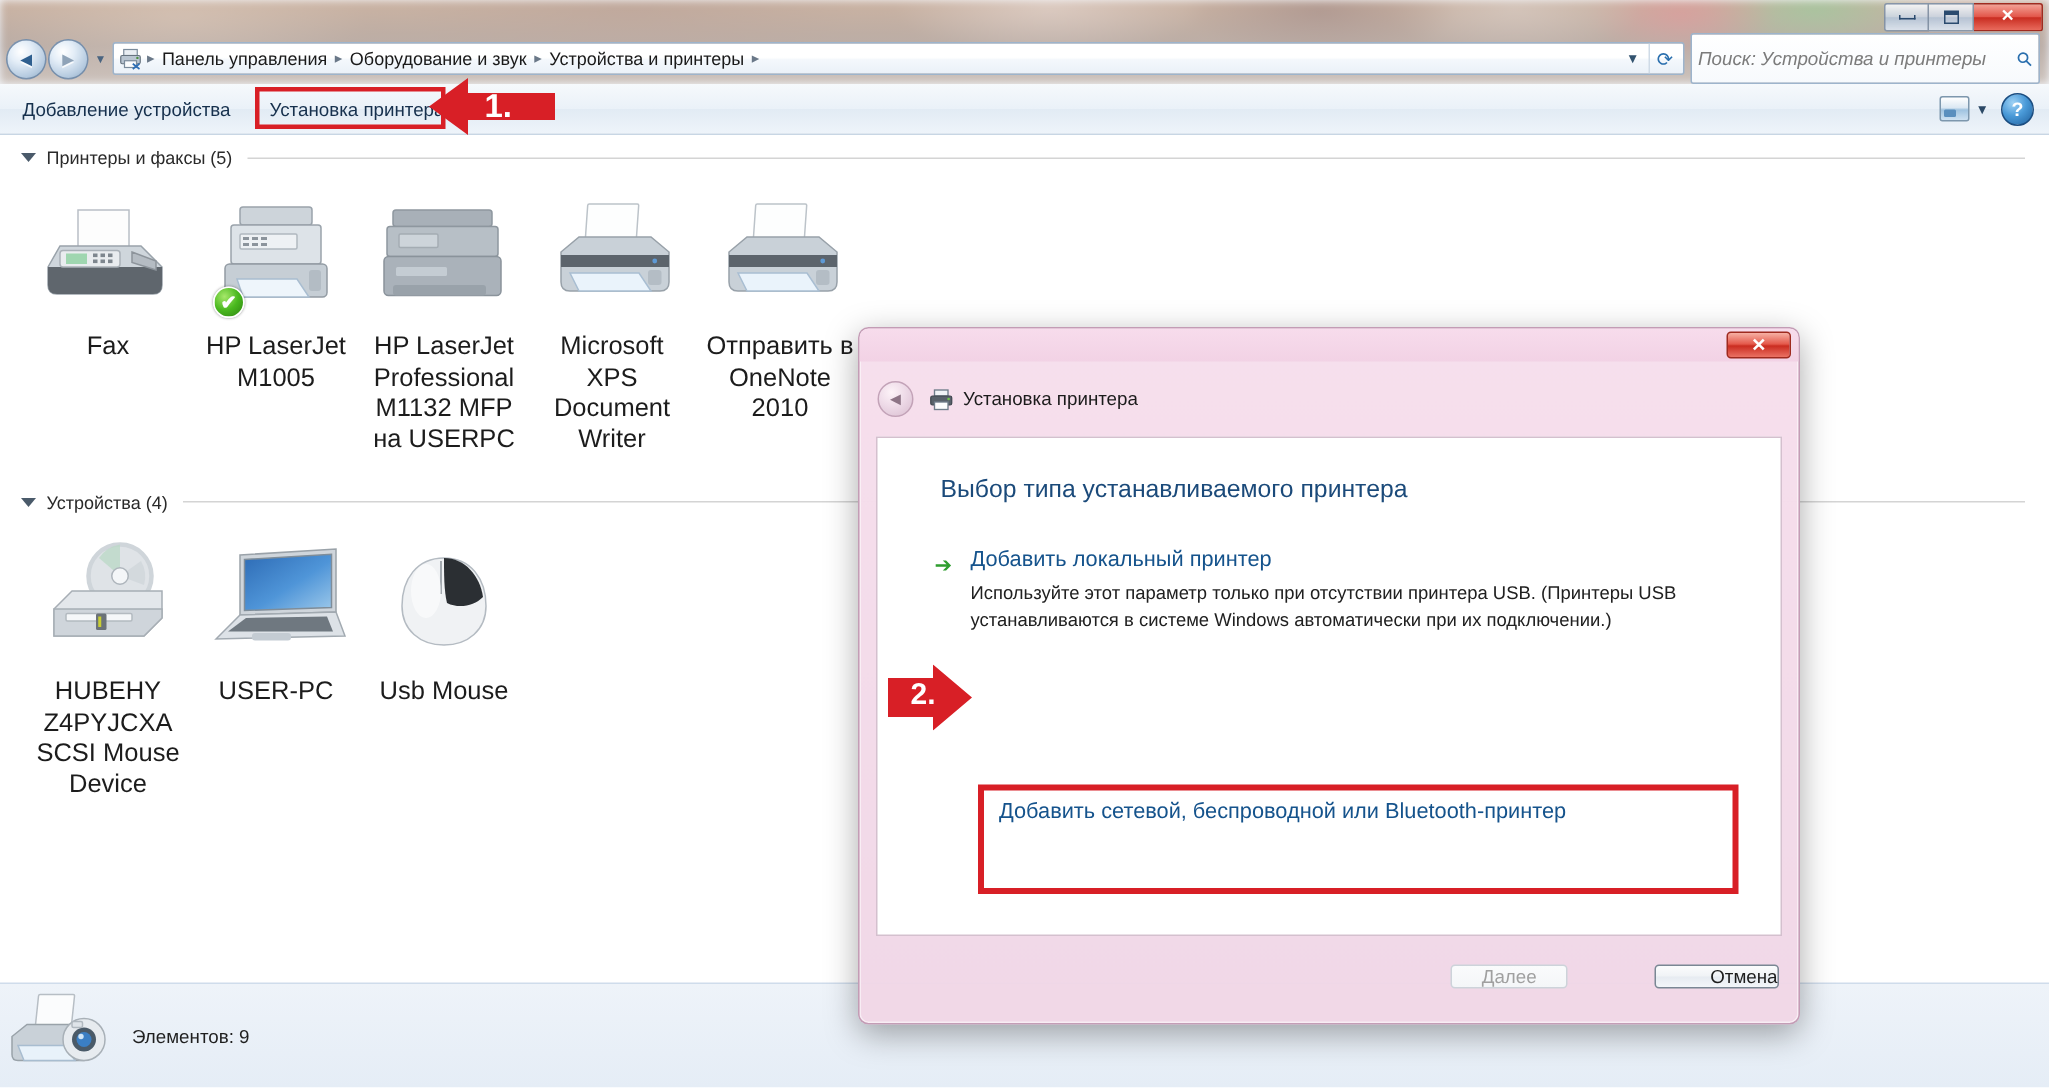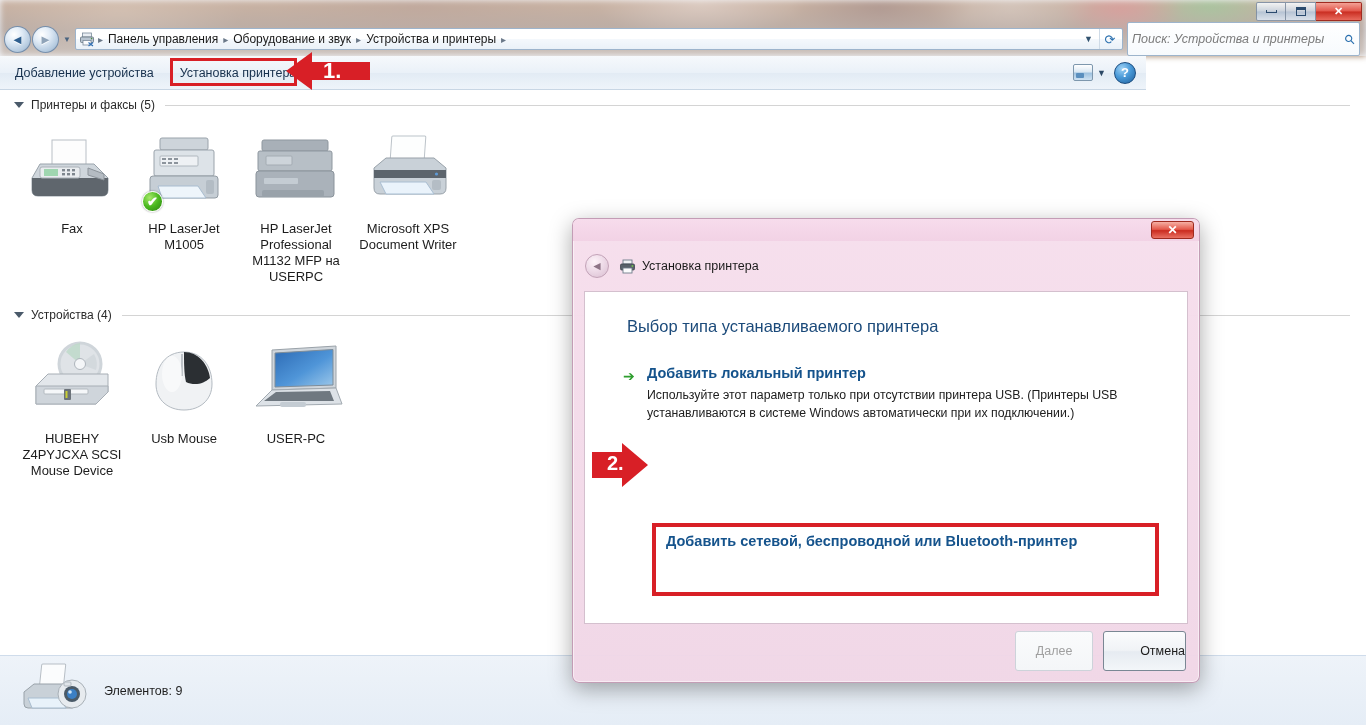--- a/index.html
+++ b/index.html
@@ -101,21 +101,21 @@
     display: flex; align-items: center; padding: 0 4px;
   }
   #searchbox .ph {
     flex: 1; font-style: italic; font-size: 12.5px; color: #7b7b7b;
     overflow: hidden; white-space: nowrap;
   }
   .search-mag { font-size: 13px; color: #2a6fae; transform: rotate(-45deg); }
 
   
   #toolbar {
-    position: absolute; left: 0; top: 56px; width: 1146px; height: 34px;
+    position: absolute; left: 0; top: 56px; width: 1366px; height: 34px;
     background: linear-gradient(180deg, #f6f9fc 0%, #eaf1f8 50%, #e2ebf4 51%, #eef4fa 100%);
     border-bottom: 1px solid #c8d6e4;
     display: flex; align-items: center; z-index: 30;
   }
   .tb-item {
     font-size: 12.5px; color: #16304d; padding: 5px 10px; margin-left: 4px;
     border: 1px solid transparent; border-radius: 3px; white-space: nowrap;
   }
   .tb-right { margin-left: auto; display: flex; align-items: center; padding-right: 10px; gap: 2px; }
   .tb-icon-view {
@@ -152,40 +152,40 @@
   .sect-title { font-size: 12px; color: #2a2a2a; white-space: nowrap; }
   .sect-rule { flex: 1; height: 1px; background: #d4d4d4; margin-left: 10px; }
 
   .tile-row { display: flex; padding: 12px 0 0 16px; }
   .tile {
     width: 112px; display: flex; flex-direction: column; align-items: center;
     margin-right: 0px; padding: 2px 2px;
   }
   .tile-ico { height: 86px; display: flex; align-items: flex-end; justify-content: center; position: relative; }
   .tile-label {
-    margin-top: 7px; text-align: center; font-size: 13px; color: #1c1c1c;
+    margin-top: 7px; text-align: center; font-size: 17px; color: #1c1c1c;
     line-height: 1.22; width: 106px;
   }
 
   
   .badge-check {
     position: absolute; left: 6px; bottom: 2px; width: 21px; height: 21px; border-radius: 50%;
     background: radial-gradient(circle at 35% 30%, #a6e86a 0%, #49b81e 50%, #2d8211 100%);
     border: 1.5px solid #ffffff;
     box-shadow: 0 0 2px rgba(0,0,0,0.45);
     display: flex; align-items: center; justify-content: center;
     color: #fff; font-size: 13px; font-weight: bold; line-height: 1;
   }
 
   
   #statusbar {
     position: absolute; left: 0; top: 655px; width: 1366px; height: 70px;
     background: linear-gradient(180deg, #eef3f9 0%, #e5edf6 100%);
     border-top: 1px solid #cfdceb;
-    display: flex; align-items: center; padding-left: 20px; z-index: 12;
+    display: flex; align-items: center; padding-left: 4px; z-index: 12;
   }
   .status-text { font-size: 12.5px; color: #1f1f1f; margin-left: 12px; }
 
   
   #dialog {
     position: absolute; left: 572px; top: 218px; width: 628px; height: 465px;
     border-radius: 7px;
     background: linear-gradient(180deg, rgba(246,222,236,0.96) 0%, rgba(240,214,230,0.96) 100%);
     border: 1px solid rgba(190,150,175,0.9);
     box-shadow: 0 0 0 1px rgba(255,255,255,0.55) inset, 0 6px 22px rgba(0,0,0,0.34);
@@ -223,41 +223,42 @@
   .dlg-h1 {
     font-size: 16.5px; color: #1b4a7a; padding: 25px 0 0 42px;
   }
   .opt {
     display: flex; padding: 0 30px 0 38px; margin-top: 28px; align-items: flex-start;
   }
   .opt-arrow {
     flex: 0 0 18px; margin-top: 5px; margin-right: 6px;
     font-size: 14px; color: #2f9e2f; line-height: 1;
   }
-  .opt-title { font-size: 14.5px; color: #15538c; line-height: 1.25; font-weight: bold; }
+  .opt-title { font-size: 14.5px; color: #15538c; line-height: 1.25; }
   .opt-desc { font-size: 12.3px; color: #202020; line-height: 1.42; margin-top: 5px; }
 
   
   #opt2-wrap {
     position: absolute; left: 67px; top: 231px; width: 507px; height: 73px;
     border: 4px solid #d81f26; background: #ffffff; z-index: 5;
   }
   #opt2-inner { padding: 5px 25px 0 10px; }
 
   #dlg-footer {
     position: absolute; left: 11px; right: 11px; bottom: 10px; height: 42px;
     display: flex; align-items: center; justify-content: flex-end; gap: 10px;
     padding-right: 2px;
   }
   .dlg-btn {
-    min-width: 78px; height: 40px; border-radius: 3px; font-size: 12.5px;
+    min-width: 78px; height: 16px; border-radius: 3px; font-size: 12.5px;
     display: flex; align-items: center; justify-content: center;
     border: 1px solid #a8b4c0;
     background: linear-gradient(180deg, #fbfcfd 0%, #f0f3f6 48%, #e6ebf1 52%, #f3f6f9 100%);
     color: #1c1c1c;
+    margin-left: 48px;
   }
   .dlg-btn.disabled { color: #a0a0a0; border-color: #cdd3da; background: linear-gradient(180deg, #fafbfc 0%, #f4f6f8 100%); }
   .dlg-btn.primary { border-color: #7a8794; padding-left: 36px; }
 
   
   #anno1-box {
     position: absolute; left: 170px; top: 58px; width: 127px; height: 28px;
     border: 3px solid #d81f26; z-index: 60;
   }
   #anno1-arrow {
@@ -412,20 +413,33 @@
           <path d="M14 34 L26 24 L74 24 L86 34 L86 54 Q86 60 80 60 L20 60 Q14 60 14 54 Z" fill="#c9d1d8" stroke="#98a1a9"></path>
           <path d="M14 36 L86 36 L86 44 L14 44 Z" fill="#5c646c"></path>
           <path d="M20 48 L66 48 L74 60 L26 60 Z" fill="#eaf3fb" stroke="#a9bed2"></path>
           <rect x="72" y="46" width="9" height="10" rx="2" fill="#b4bdc5"></rect>
           <circle cx="76.5" cy="40" r="1.6" fill="#5e9ad6"></circle>
         </svg>
       </div>
       <div class="tile-label">Microsoft XPS Document Writer</div>
     </div>
 
+    <div class="tile">
+      <div class="tile-ico">
+        <svg width="96" height="80" viewBox="0 0 96 80">
+          <rect x="32" y="2" width="34" height="28" rx="1" fill="#fdfefe" stroke="#bcc3c9" transform="skewX(-4)"></rect>
+          <path d="M14 34 L26 24 L74 24 L86 34 L86 54 Q86 60 80 60 L20 60 Q14 60 14 54 Z" fill="#c9d1d8" stroke="#98a1a9"></path>
+          <path d="M14 36 L86 36 L86 44 L14 44 Z" fill="#5c646c"></path>
+          <path d="M20 48 L66 48 L74 60 L26 60 Z" fill="#eaf3fb" stroke="#a9bed2"></path>
+          <rect x="72" y="46" width="9" height="10" rx="2" fill="#b4bdc5"></rect>
+          <circle cx="76.5" cy="40" r="1.6" fill="#5e9ad6"></circle>
+        </svg>
+      </div>
+      <div class="tile-label">Отправить в OneNote 2010</div>
+    </div>
   </div>
 
   <div class="section-header" style="padding-top:22px">
     <span class="sect-tri"></span>
     <span class="sect-title">Устройства (4)</span>
     <span class="sect-rule"></span>
   </div>
 
   <div class="tile-row">
 
@@ -439,52 +453,52 @@
           <path d="M70 14 A21 21 0 0 1 72 30 L56 24 Z" fill="#cfd6db" opacity="0.8"></path>
           <circle cx="56" cy="24" r="5.5" fill="#f4f6f8" stroke="#aeb5bc"></circle>
           <path d="M12 46 L24 34 L84 34 L84 52 L72 64 L12 64 Z" fill="#e3e7eb" stroke="#a7aeb5"></path>
           <path d="M12 46 L84 46 L84 52 L72 64 L12 64 Z" fill="#cfd5db" stroke="#a7aeb5"></path>
           <rect x="20" y="49" width="44" height="5" rx="1" fill="#f5f7f9" stroke="#b3bac0"></rect>
           <rect x="40" y="49" width="7" height="11" rx="1" fill="#6b7279"></rect>
           <rect x="41.5" y="51" width="2" height="7" fill="#c9ce33"></rect>
         </svg>
       </div>
       <div class="tile-label">HUBEHY Z4PYJCXA SCSI Mouse Device</div>
-    </div>
-
-    <div class="tile">
-      <div class="tile-ico">
-        <svg width="96" height="80" viewBox="0 0 96 80">
-          <path d="M48 8 C30 8 20 22 20 40 C20 56 32 66 48 66 C64 66 76 56 76 40 C76 22 66 8 48 8 Z" fill="#f0f2f4" stroke="#b4bbc2"></path>
-          <path d="M48 8 C62 8 72 20 74 34 C68 40 58 42 50 38 C48 30 48 18 48 8 Z" fill="#2b2f33"></path>
-          <path d="M46 10 L46 32" stroke="#9aa1a8" stroke-width="1.2" fill="none"></path>
-          <ellipse cx="36" cy="30" rx="10" ry="18" fill="#ffffff" opacity="0.55"></ellipse>
-        </svg>
-      </div>
-      <div class="tile-label">Usb Mouse</div>
     </div>
 
     <div class="tile">
       <div class="tile-ico">
         <svg width="100" height="80" viewBox="0 0 100 80">
           <path d="M26 6 L90 2 L90 44 L26 46 Z" fill="#cfd5db" stroke="#9aa2a9"></path>
           <path d="M29 9 L87 5.5 L87 41 L29 43 Z" fill="url(#scr)" stroke="#7f8d99"></path>
           <defs>
               <linearGradient id="scr" x1="0" y1="0" x2="1" y2="1">
             <stop offset="0%" stop-color="#2d6bb5"></stop>
                 <stop offset="55%" stop-color="#4f95d8"></stop>
                 <stop offset="100%" stop-color="#9cc8ea"></stop>
           </linearGradient>
             </defs>
           <path d="M10 62 L26 46 L90 44 L96 60 Z" fill="#dde2e7" stroke="#a2aab1"></path>
           <path d="M18 57 L30 48 L84 47 L88 57 Z" fill="#6f7880"></path>
           <rect x="34" y="58" width="26" height="5" rx="2" fill="#c4ccd3"></rect>
         </svg>
       </div>
       <div class="tile-label">USER-PC</div>
+    </div>
+
+    <div class="tile">
+      <div class="tile-ico">
+        <svg width="96" height="80" viewBox="0 0 96 80">
+          <path d="M48 8 C30 8 20 22 20 40 C20 56 32 66 48 66 C64 66 76 56 76 40 C76 22 66 8 48 8 Z" fill="#f0f2f4" stroke="#b4bbc2"></path>
+          <path d="M48 8 C62 8 72 20 74 34 C68 40 58 42 50 38 C48 30 48 18 48 8 Z" fill="#2b2f33"></path>
+          <path d="M46 10 L46 32" stroke="#9aa1a8" stroke-width="1.2" fill="none"></path>
+          <ellipse cx="36" cy="30" rx="10" ry="18" fill="#ffffff" opacity="0.55"></ellipse>
+        </svg>
+      </div>
+      <div class="tile-label">Usb Mouse</div>
     </div>
   </div>
 </div>
 
 <div id="statusbar">
   <span>
     <svg width="72" height="54" viewBox="0 0 72 54">
       <rect x="22" y="2" width="24" height="22" rx="1" fill="#fbfcfd" stroke="#b7bec5" transform="skewX(-6)"></rect>
       <path d="M4 30 L14 22 L48 22 L56 30 L56 42 Q56 46 52 46 L8 46 Q4 46 4 42 Z" fill="#c9d1d8" stroke="#99a2a9"></path>
       <path d="M8 36 L40 36 L46 46 L12 46 Z" fill="#e8f2fa" stroke="#a8bdd0"></path>

